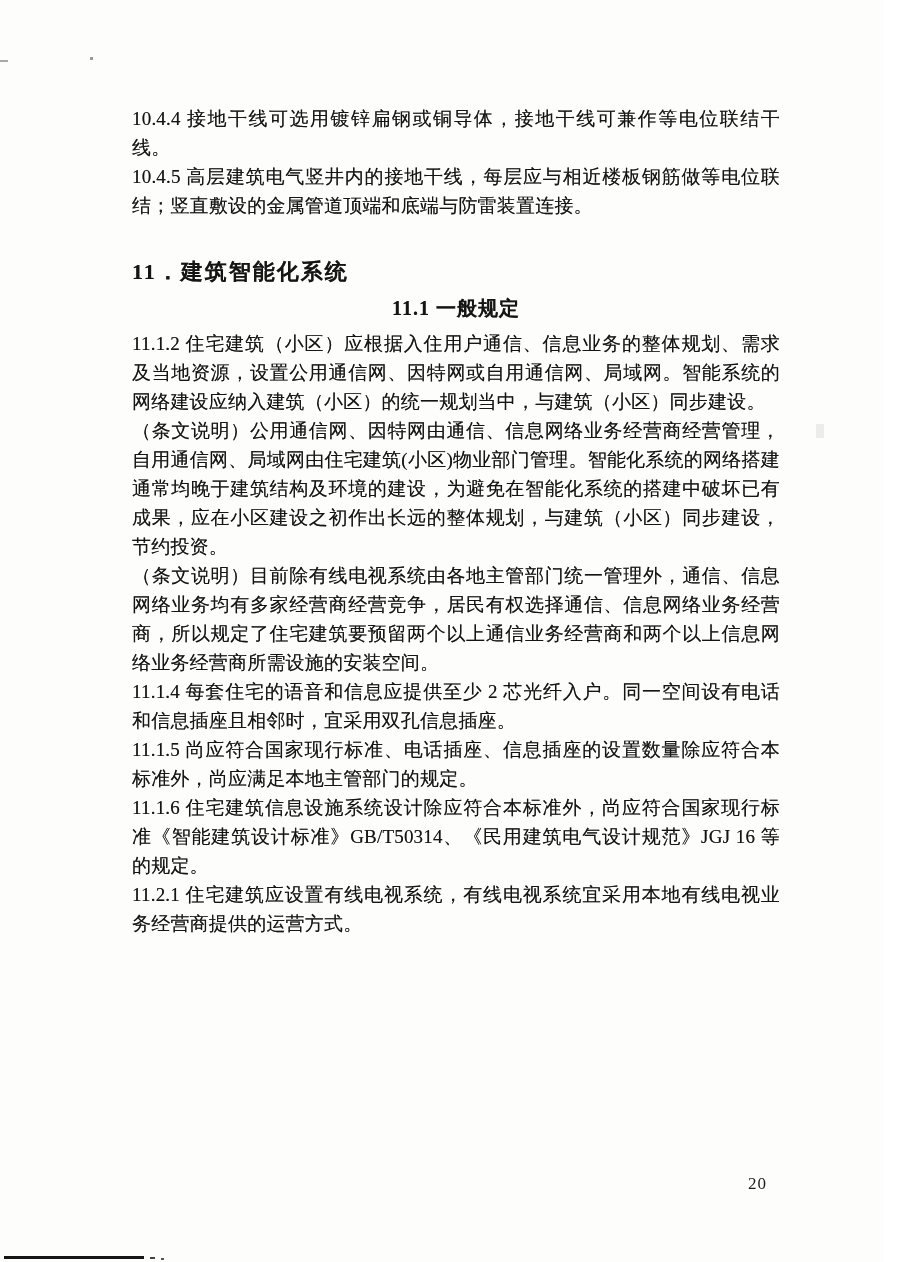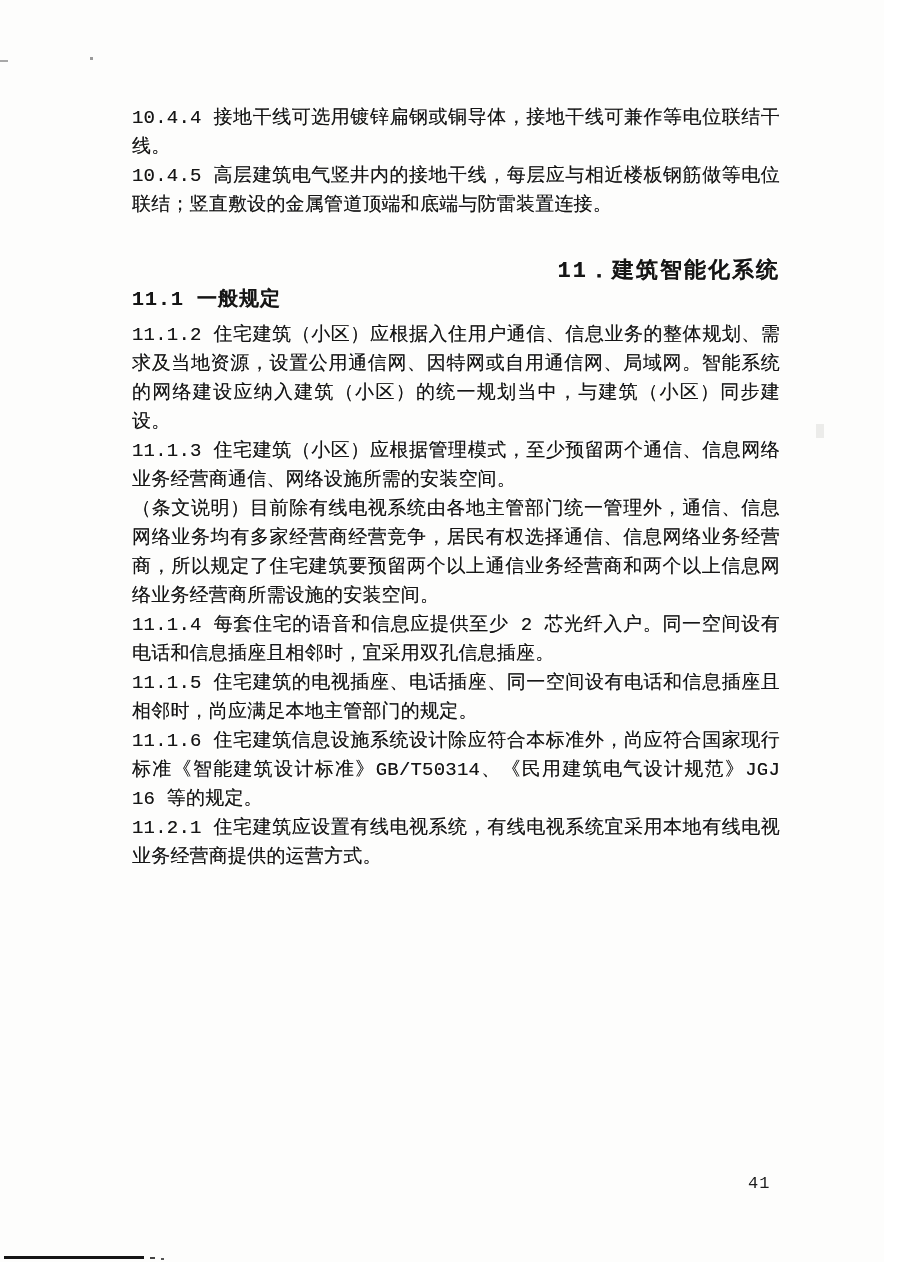--- a/index.html
+++ b/index.html
@@ -6,21 +6,21 @@
     margin: 0;
     padding: 0;
     background: #ffffff;
   }
   .page {
     position: relative;
     width: 884px;
     height: 1262px;
     background: #fdfdfc;
     overflow: hidden;
-    font-family: Liberation Mono, monospace;
+    font-family: Liberation Serif, serif;
   }
   .content {
     position: absolute;
     left: 132px;
     top: 104px;
     width: 648px;
   }
   .block {
     color: #151515;
     text-shadow: 0 0 0.6px rgba(10,10,10,0.55);
@@ -28,29 +28,29 @@
   .block.body {
     font-size: 19px;
     line-height: 29px;
     text-align: justify;
     margin: 0;
     letter-spacing: 0.2px;
   }
   .block.h1 {
     font-size: 22px;
     font-weight: bold;
-    text-align: right;
+    text-align: left;
     line-height: 30px;
-    margin: 37px 0 0 0;
+    margin: 37px 0 8px 0;
     letter-spacing: 2px;
   }
   .block.h2 {
     font-size: 20px;
     font-weight: bold;
-    text-align: left;
+    text-align: center;
     line-height: 26px;
     margin: 0 0 8px 0;
     letter-spacing: 1px;
   }
   .block.body + .block.h2 {
     margin-top: 36px;
   }
   .page-number {
     position: absolute;
     left: 748px;
@@ -82,27 +82,27 @@
   <div class="artifact speck-dash"></div>
   <div class="artifact speck-dot"></div>
   <div class="artifact smudge"></div>
 
   <div class="content">
       <div class="block body">10.4.4  接地干线可选用镀锌扁钢或铜导体，接地干线可兼作等电位联结干线。</div>
       <div class="block body">10.4.5  高层建筑电气竖井内的接地干线，每层应与相近楼板钢筋做等电位联结；竖直敷设的金属管道顶端和底端与防雷装置连接。</div>
       <div class="block h1">11．建筑智能化系统</div>
       <div class="block h2">11.1 一般规定</div>
       <div class="block body">11.1.2  住宅建筑（小区）应根据入住用户通信、信息业务的整体规划、需求及当地资源，设置公用通信网、因特网或自用通信网、局域网。智能系统的网络建设应纳入建筑（小区）的统一规划当中，与建筑（小区）同步建设。</div>
-      <div class="block body">11.1.3  住宅建筑（小区）应根据管理模式，至少预留两个通信、信息网络业务经营商通信、网络设施所需的安装空间。</div>
+      <div class="block body">（条文说明）公用通信网、因特网由通信、信息网络业务经营商经营管理，自用通信网、局域网由住宅建筑(小区)物业部门管理。智能化系统的网络搭建通常均晚于建筑结构及环境的建设，为避免在智能化系统的搭建中破坏已有成果，应在小区建设之初作出长远的整体规划，与建筑（小区）同步建设，节约投资。</div>
       <div class="block body">（条文说明）目前除有线电视系统由各地主管部门统一管理外，通信、信息网络业务均有多家经营商经营竞争，居民有权选择通信、信息网络业务经营商，所以规定了住宅建筑要预留两个以上通信业务经营商和两个以上信息网络业务经营商所需设施的安装空间。</div>
       <div class="block body">11.1.4  每套住宅的语音和信息应提供至少 2 芯光纤入户。同一空间设有电话和信息插座且相邻时，宜采用双孔信息插座。</div>
-      <div class="block body">11.1.5  住宅建筑的电视插座、电话插座、同一空间设有电话和信息插座且相邻时，尚应满足本地主管部门的规定。</div>
+      <div class="block body">11.1.5  尚应符合国家现行标准、电话插座、信息插座的设置数量除应符合本标准外，尚应满足本地主管部门的规定。</div>
       <div class="block body">11.1.6  住宅建筑信息设施系统设计除应符合本标准外，尚应符合国家现行标准《智能建筑设计标准》GB/T50314、《民用建筑电气设计规范》JGJ 16 等的规定。</div>
       <div class="block body">11.2.1 住宅建筑应设置有线电视系统，有线电视系统宜采用本地有线电视业务经营商提供的运营方式。</div>
     </div>
 
-  <div class="page-number">41</div>
+  <div class="page-number">20</div>
 
   <div class="artifact bottom-line"></div>
   <div class="artifact bottom-dot-a"></div>
   <div class="artifact bottom-dot-b"></div>
 
 </div>
 
 </body></html>

